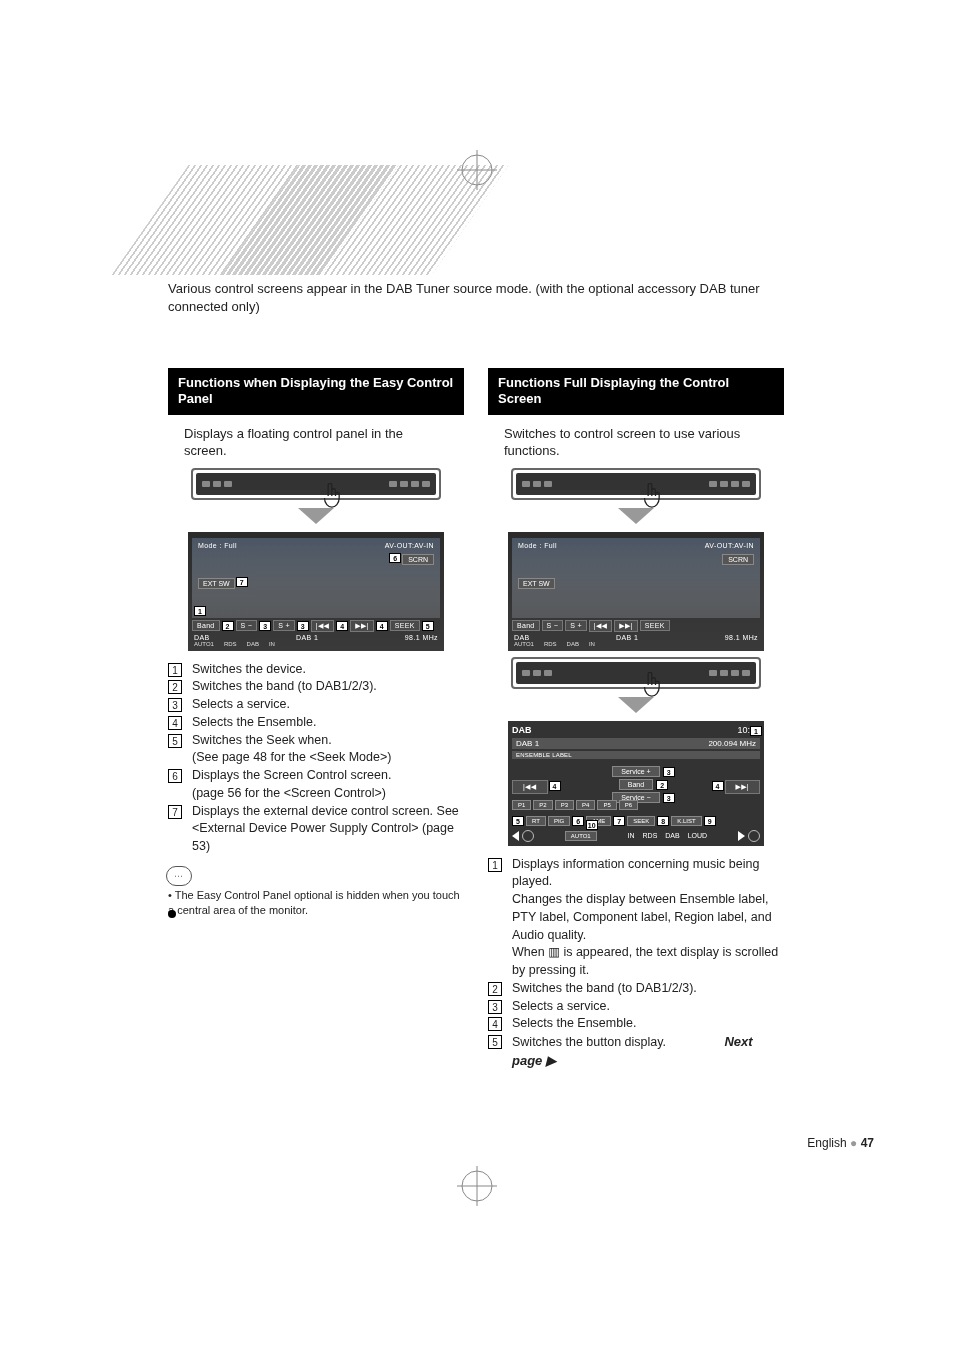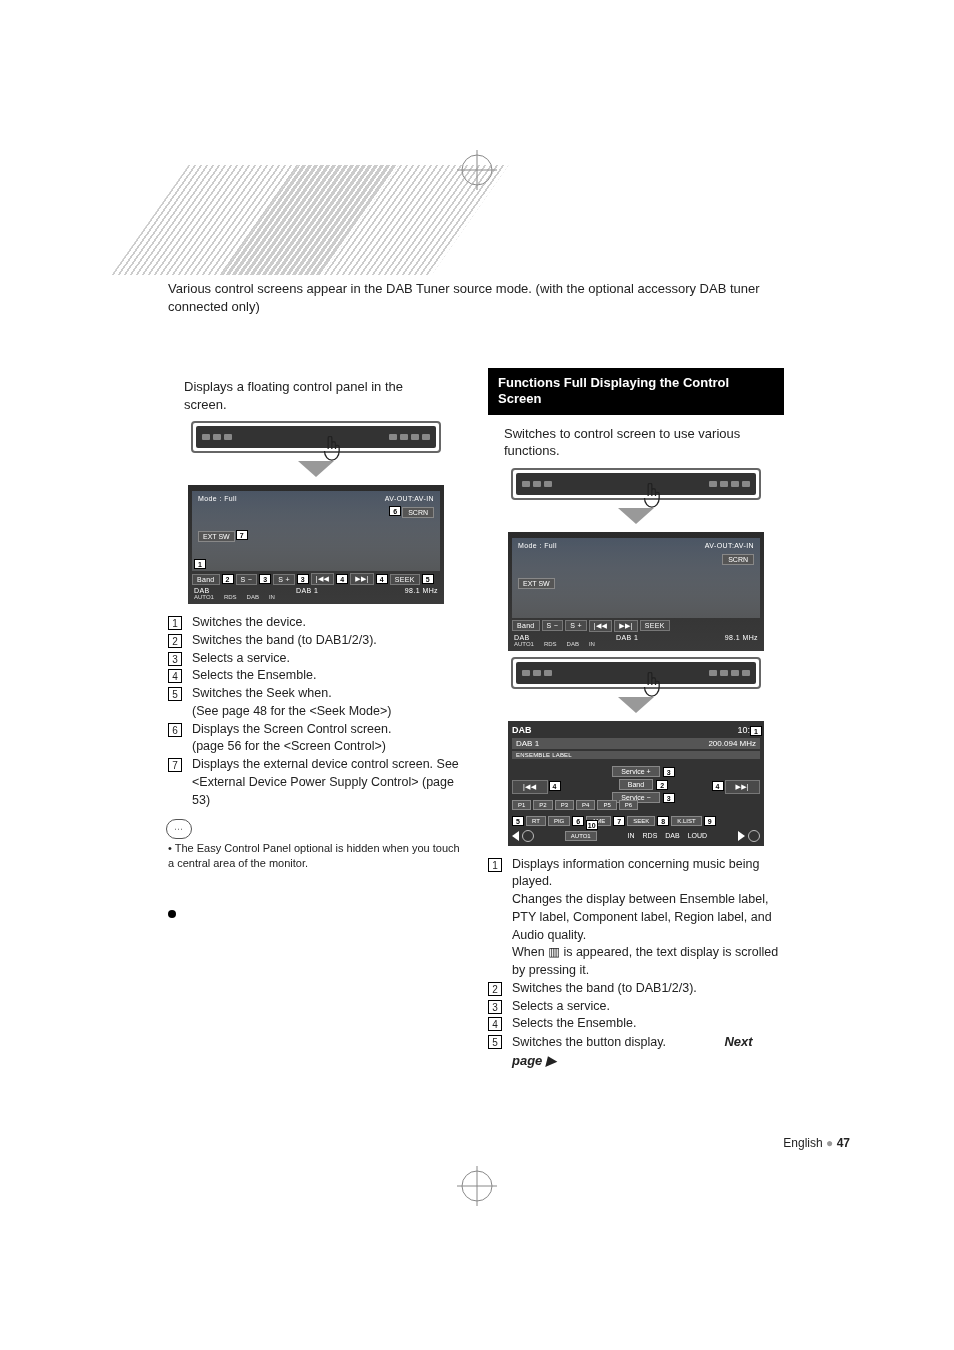--- a/index.html
+++ b/index.html
@@ -67,21 +67,21 @@
   ol.boxed li .n { position: absolute; left: 0; top: 2px; width: 14px; height: 14px; border: 1px solid #000; font-size: 10px; text-align: center; line-height: 14px; }
   .sub { font-size: 12.5px; line-height: 1.42; padding-left: 24px; }
 
   .note-ico { width: 26px; height: 20px; border: 1.5px solid #555; border-radius: 12px; display: flex; align-items: center; justify-content: center; margin: 10px 0 2px -2px; }
   .note-ico span { font-size: 9px; letter-spacing: 1px; color: #555; }
   .note { font-size: 11px; line-height: 1.35; }
 
   .dot { position: absolute; width: 8px; height: 8px; background: #000; border-radius: 50%; left: 168px; top: 910px; }
 
   .next { font-weight: 700; font-style: italic; font-size: 13px; margin-left: 48px; }
-  .ftr { position: absolute; bottom: 200px; left: 0; right: 0; text-align: right; padding-right: 104px; font-size: 12px; }
+  .ftr { position: absolute; bottom: 200px; left: 0; right: 0; text-align: right; padding-right: 80px; font-size: 12px; }
   .ftr .g { color: #999; }
 </style>
 </head>
 <body>
 
 <div class="page">
   <div class="reg-top">
     <svg width="40" height="40" viewBox="0 0 40 40">
         <circle cx="20" cy="20" r="15" fill="none" stroke="#888" stroke-width="1"></circle>
         <line x1="20" y1="0" x2="20" y2="40" stroke="#888"></line>
@@ -90,20 +90,21 @@
   </div>
 
   <div class="hatch a"></div>
   <div class="hatch b"></div>
 
   <p class="intro">Various control screens appear in the DAB Tuner source mode. (with the optional accessory DAB tuner connected only)</p>
 
   <div class="content">
 
     <div class="col">
+      <div class="sec-head">Functions when Displaying the Easy Control Panel</div>
       <p class="desc">Displays a floating control panel in the screen.</p>
 
       <div class="device">
         <div class="device-outer">
             <div class="device-inner">
           <div class="dev-dots">
                 <div class="dd"></div>
                 <div class="dd"></div>
                 <div class="dd"></div>
               </div>

